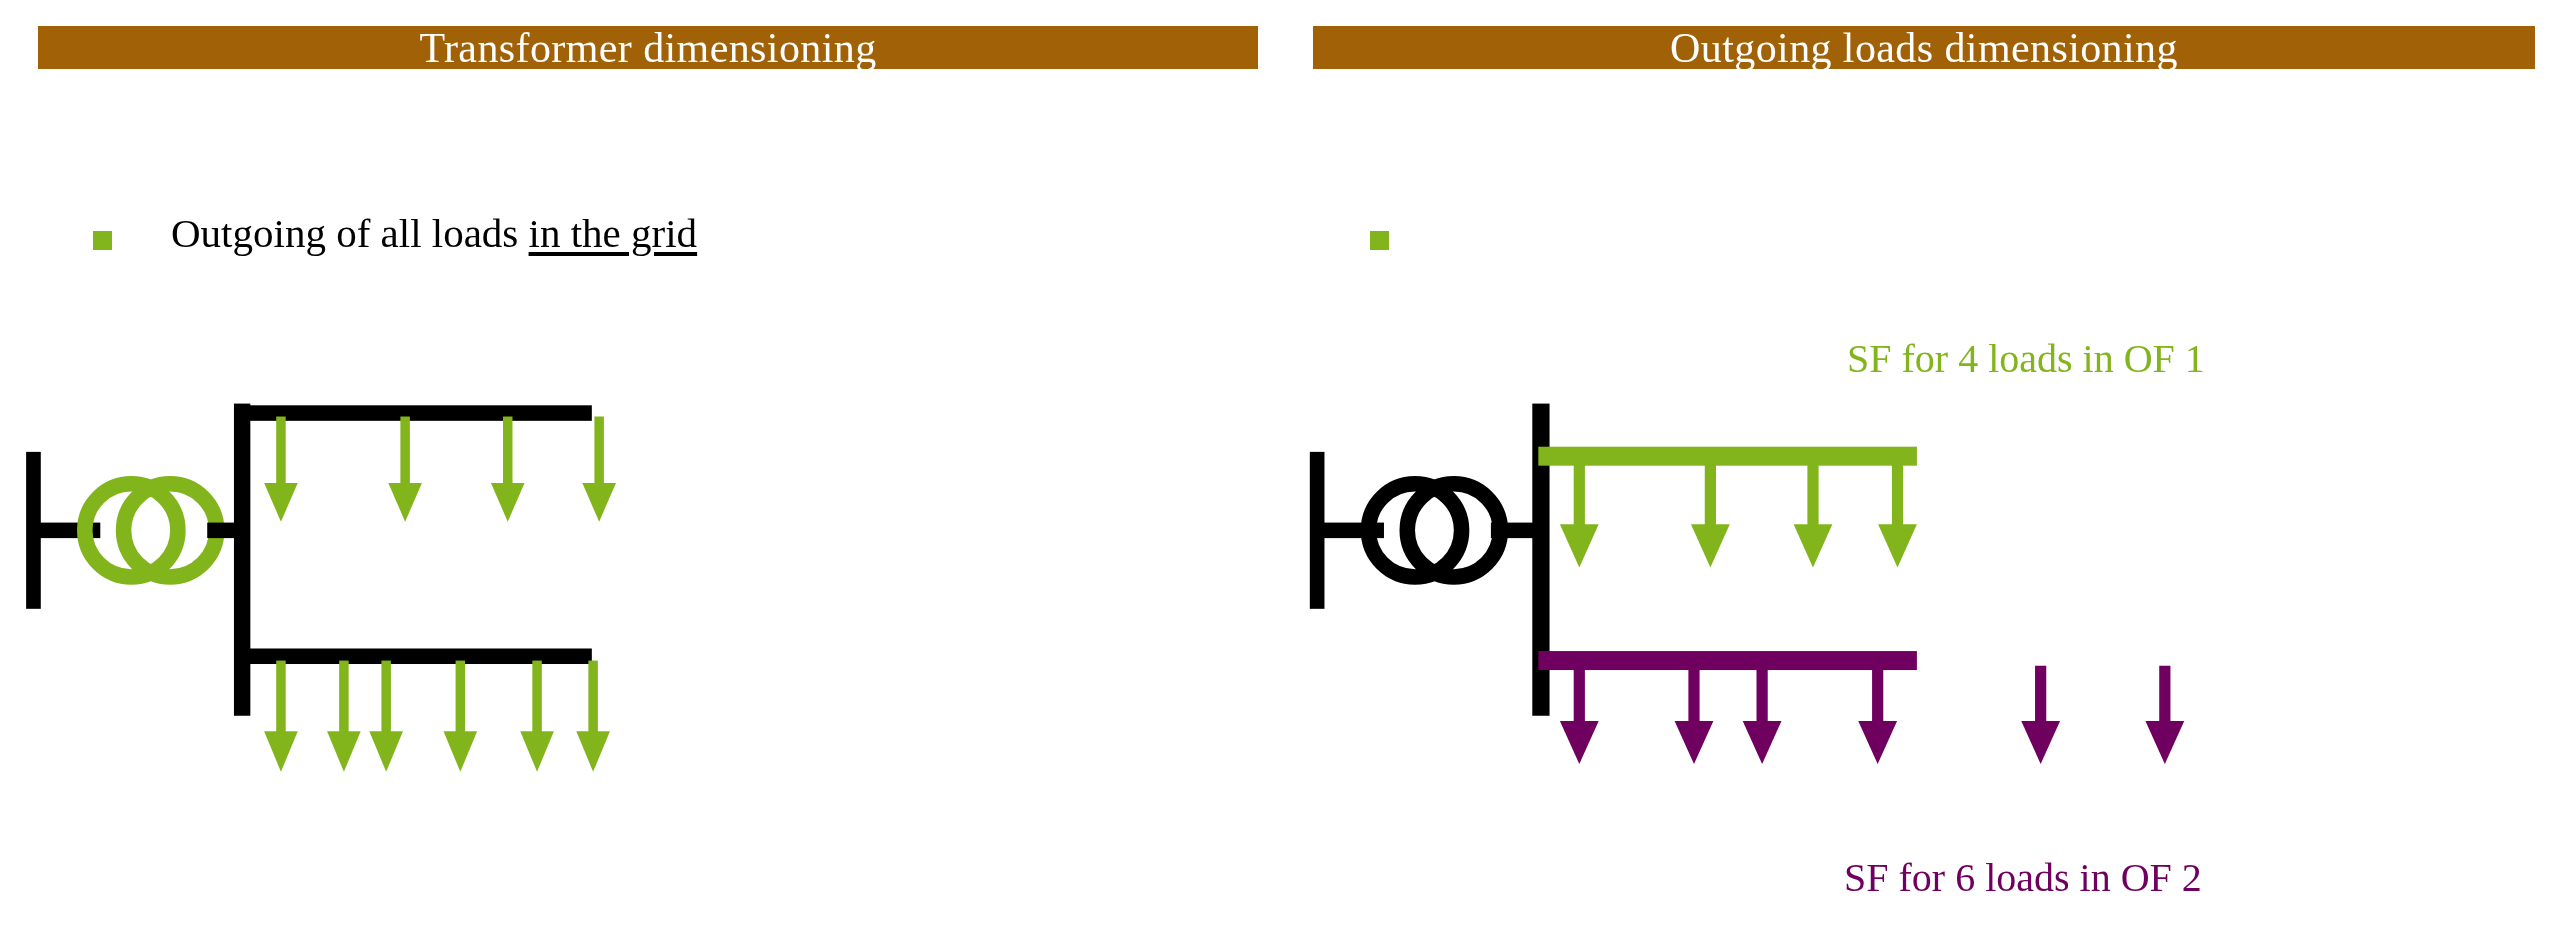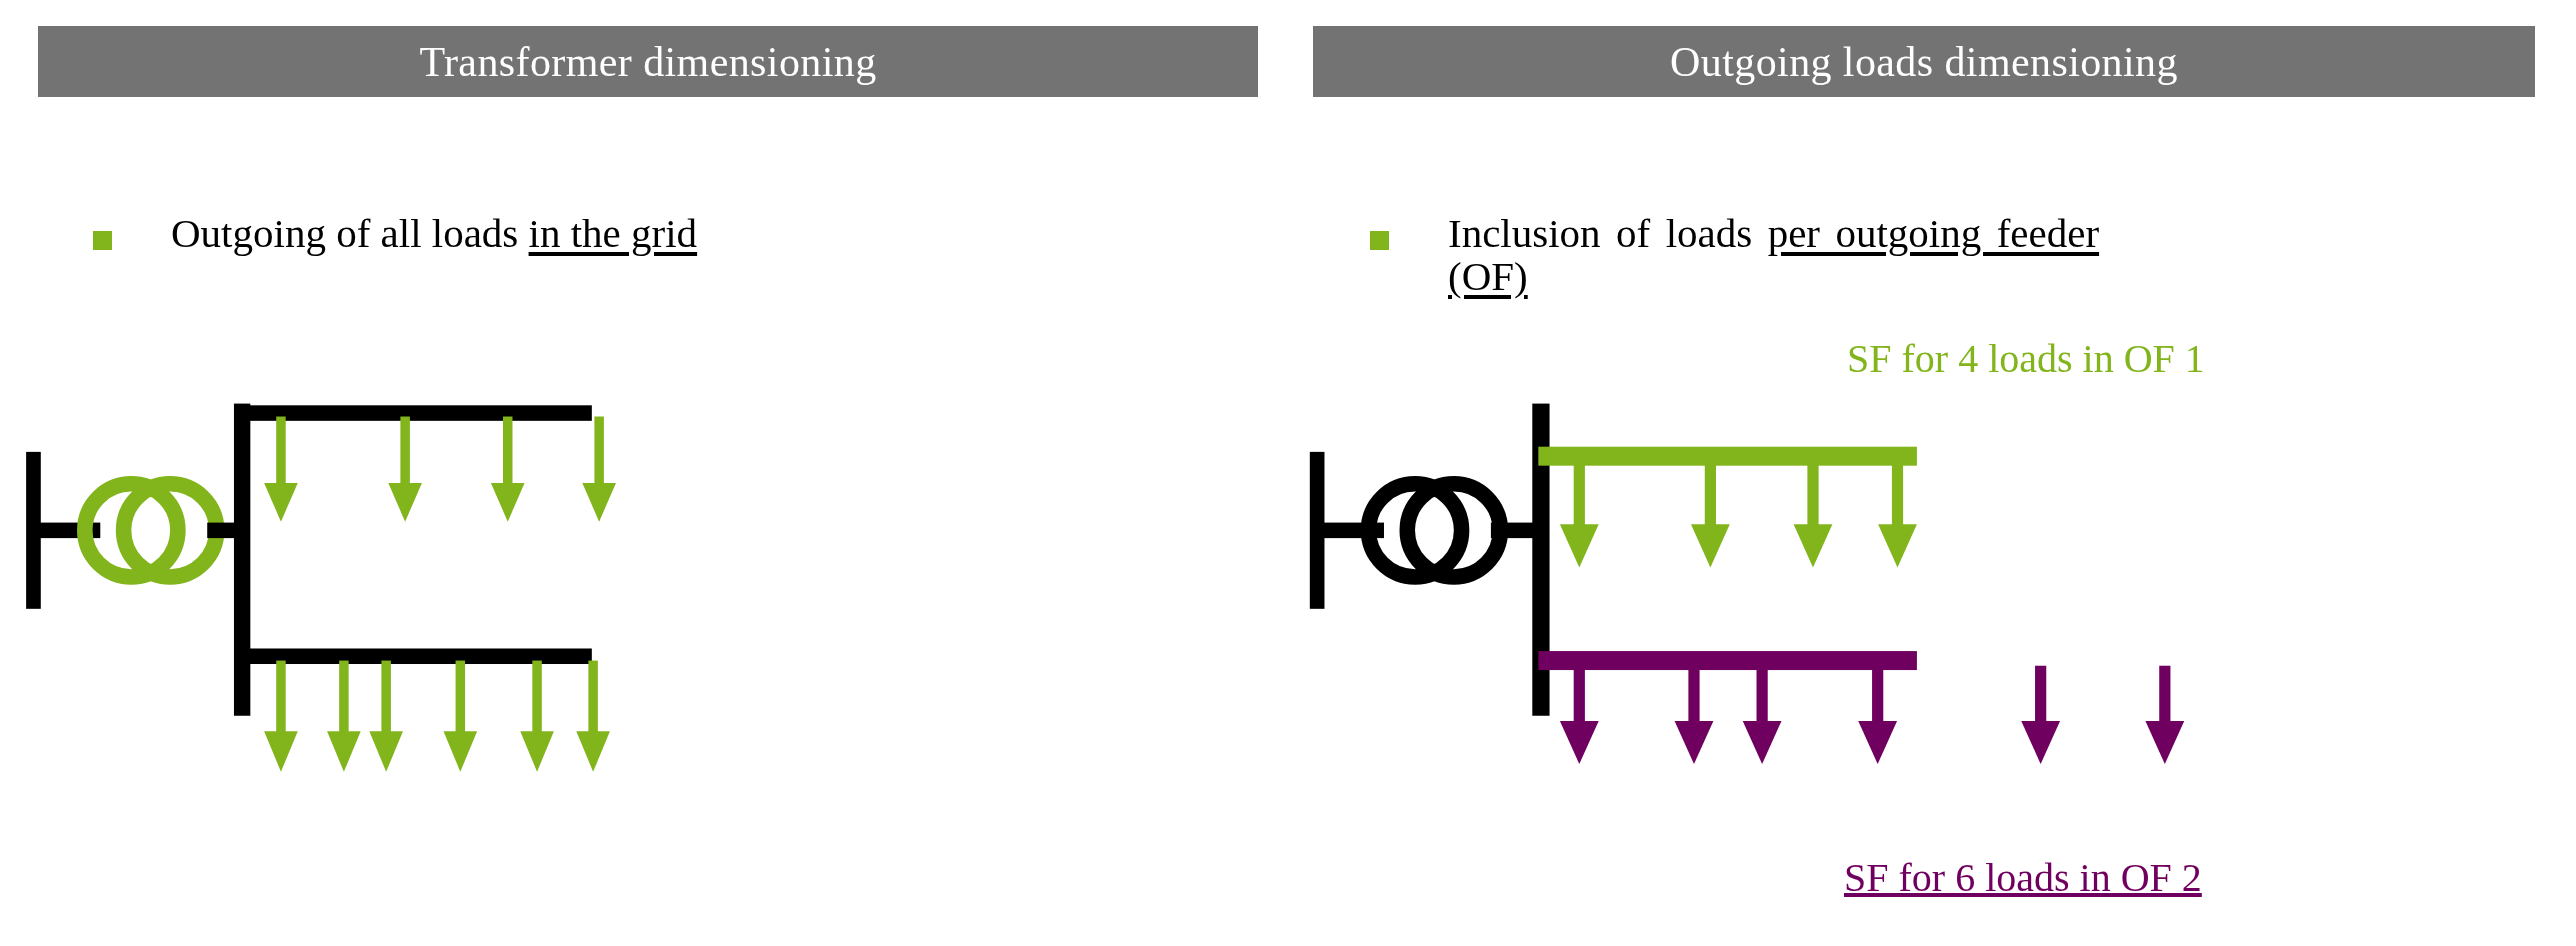--- a/index.html
+++ b/index.html
@@ -4,22 +4,22 @@
 <style>
   html,body{margin:0;padding:0;background:#ffffff;}
   body{width:2576px;height:946px;position:relative;overflow:hidden;
        font-family:"Liberation Serif",serif;}
 
   .panel{position:absolute;top:0;height:946px;}
   #panel-left{left:0;width:1288px;}
   #panel-right{left:1288px;width:1288px;}
 
   .title-bar{
-    position:absolute;top:26px;height:71px;
-    background:#737373;color:#ffffff;
+    position:absolute;top:26px;height:43px;
+    background:#a16207;color:#ffffff;
     display:flex;align-items:center;justify-content:center;
     font-size:42px;font-family:"Liberation Serif",serif;
     letter-spacing:0.4px;white-space:nowrap;
   }
   #title-bar-left{left:38px;width:1220px;}
   #title-bar-right{left:25px;width:1222px;}
 
   .bullet-row{position:absolute;display:flex;align-items:flex-start;}
   #bullet-left{left:93px;top:212px;width:1035px;}
   #bullet-right{left:1370px;top:212px;width:1087px;}
@@ -191,21 +191,20 @@
         <g>
             <rect x="1010" y="772" width="13" height="72"></rect>
             <polygon points="994,836 1039,836 1016.5,886"></polygon>
           </g>
       </g>
     </g>
   </svg>
 
   <div class="bullet-row" id="bullet-right" style="left:82px;top:212px;">
     <span class="bullet-square"></span>
-    <span class="bullet-text"><span>Inclusion  of  loads  </span><span class="u">per  outgoing feeder</span><br><span class="u">(OF)</span></span>
   </div>
 
   <div class="sf-label" style="left:559px;top:335px;color:#82B41C;">SF for 4 loads in OF 1</div>
 
-  <div class="sf-label" style="left:556px;top:854px;color:#70005F;text-decoration:underline;">SF for 6 loads in OF 2</div>
+  <div class="sf-label" style="left:556px;top:854px;color:#70005F;">SF for 6 loads in OF 2</div>
 
 </div>
 
 
 </body></html>

